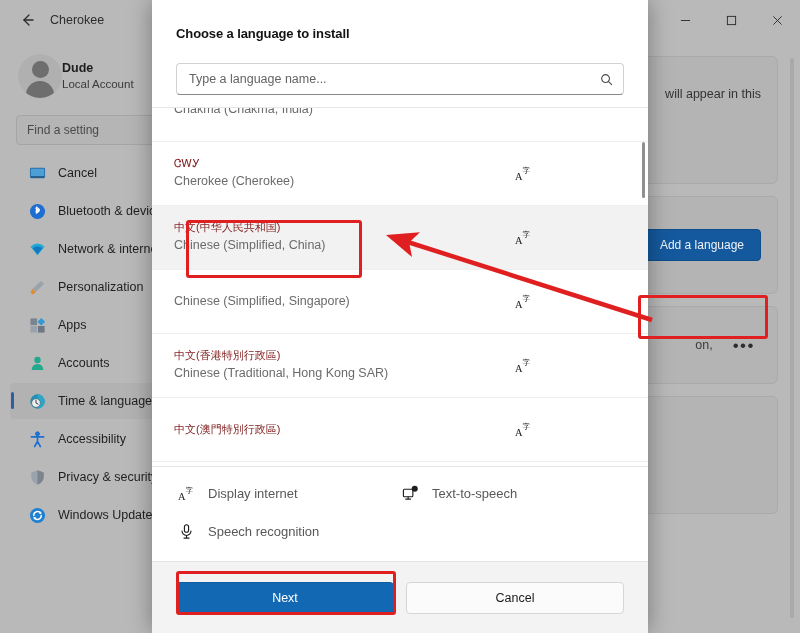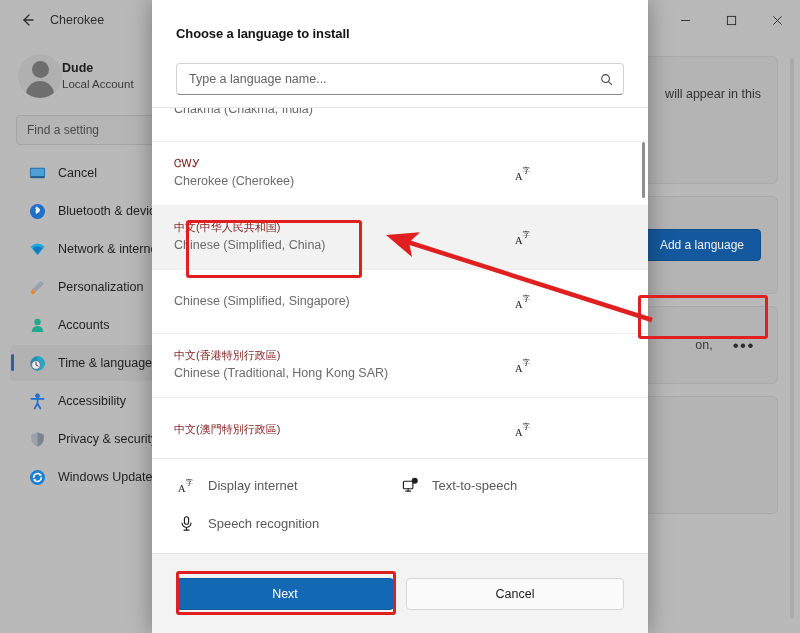--- a/index.html
+++ b/index.html
@@ -261,21 +261,21 @@
   }
   .feature-icon {
     width: 20px; height: 20px; flex: none;
     display: flex; align-items: center; justify-content: center;
     color: #1e1e1e;
   }
   .feature-icon svg { width: 17px; height: 17px; }
 
   
   #dialog-footer {
-    flex: none; height: 80px;
+    flex: none; height: 72px;
     background: #f3f3f3;
     border-top: 1px solid #e3e3e3;
     display: flex; align-items: center; gap: 12px;
     padding: 0 24px;
   }
   .dlg-btn {
     flex: 1; height: 32px;
     border-radius: 4px;
     display: flex; align-items: center; justify-content: center;
     font-size: 12.5px;
@@ -387,20 +387,31 @@
       <div class="nav-item">
         <span class="nav-icon">
           <svg viewBox="0 0 18 18">
               <path d="M12.5 2 L16 5 L7 14 L3.5 10.5 Z" fill="#9aa2ab"></path>
               <path d="M3.5 10.5 L7 14 L4 16.5 L1.6 14 Z" fill="#e08a2a"></path>
             </svg>
         </span>
         <span>Personalization</span>
       </div>
 
+      <div class="nav-item">
+        <span class="nav-icon">
+          <svg viewBox="0 0 18 18">
+              <rect x="1.5" y="1.5" width="7" height="7" fill="#7b8590"></rect>
+              <rect x="1.5" y="9.5" width="7" height="7" fill="#9aa3ad"></rect>
+              <rect x="9.5" y="9.5" width="7" height="7" fill="#6e7884"></rect>
+              <path d="M13 1 L17 5 L13 9 L9 5 Z" fill="#2f9ad6"></path>
+            </svg>
+        </span>
+        <span>Apps</span>
+      </div>
 
       <div class="nav-item">
         <span class="nav-icon">
           <svg viewBox="0 0 18 18">
               <circle cx="9" cy="5.3" r="3.4" fill="#21a98c"></circle>
               <path d="M2.8 16 Q3.3 9.6 9 9.6 Q14.7 9.6 15.2 16 Z" fill="#21a98c"></path>
             </svg>
         </span>
         <span>Accounts</span>
       </div>

